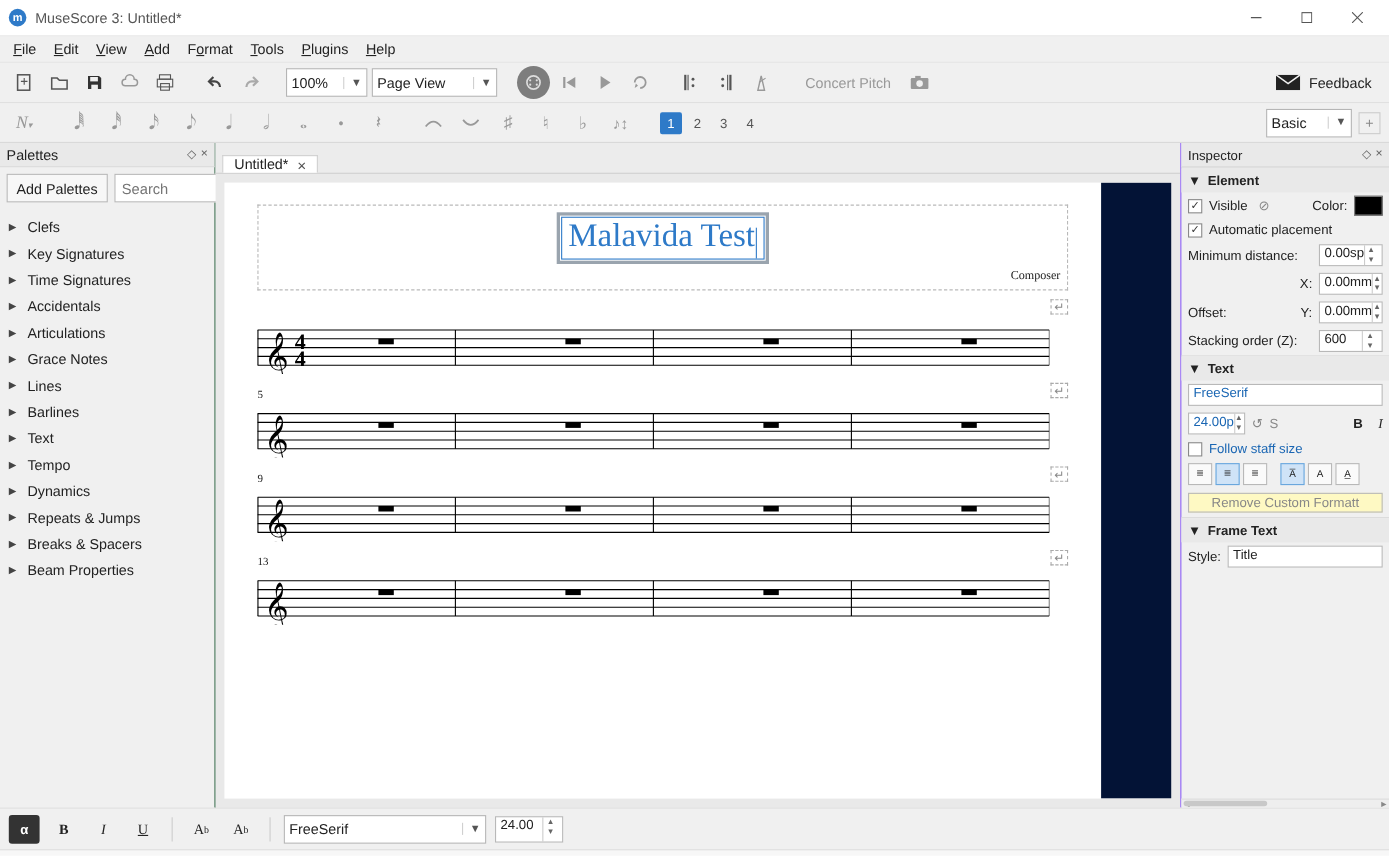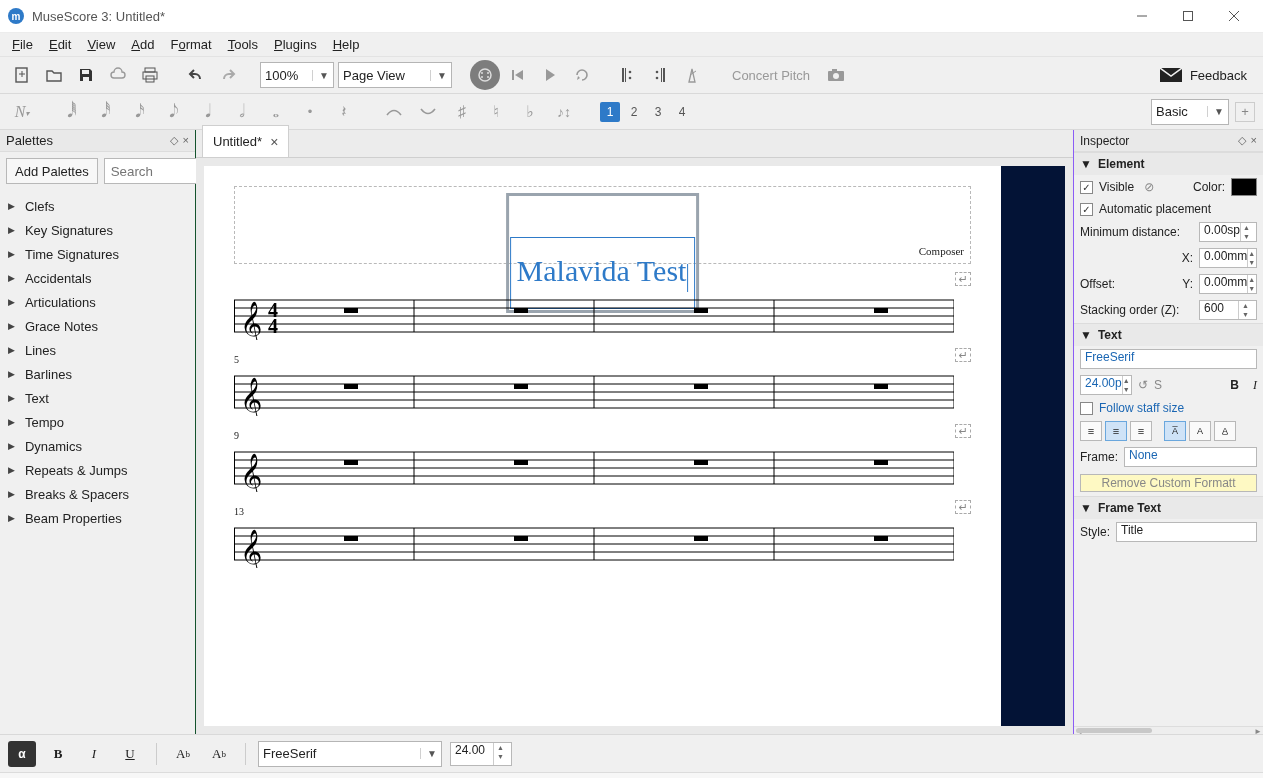--- a/index.html
+++ b/index.html
@@ -49,28 +49,28 @@
 .pal-top { display:flex; gap:6px; padding:6px; }
 .pal-top .addbtn { flex:0 0 auto; height:26px; padding:0 8px; border:1px solid #b8b8b8; background:#f7f7f7; display:flex; align-items:center;}
 .pal-top .search { flex:1; height:26px; border:1px solid #b8b8b8; background:#fff; padding:0 6px; color:#999;}
 .pal-list { flex:1; overflow:hidden; padding:4px 0;}
 .pal-item { height:24px; display:flex; align-items:center; padding:0 8px; gap:10px;}
 .pal-item .tri { font-size:9px; color:#444;}
 
 
 .center { flex:1; display:flex; flex-direction:column; background:#e9e9e9; }
 .tabstrip { height:28px; background:#ececec; display:flex; align-items:flex-end; border-bottom:1px solid #cfcfcf;}
-.doc-tab { height:32px; background:#fff; border:1px solid #cfcfcf; border-bottom:none; padding:0 10px; display:flex; align-items:center; gap:8px; margin-left:6px;}
+.doc-tab { height:16px; background:#fff; border:1px solid #cfcfcf; border-bottom:none; padding:0 10px; display:flex; align-items:center; gap:8px; margin-left:6px;}
 .doc-tab .close { font-size:14px; color:#555;}
 .score-area { position:relative; flex:1; background:#fff; margin:8px; overflow:hidden; }
 .score-right-strip { position:absolute; top:0; right:0; bottom:0; width:64px; background:#031336; }
 .score-page { position:absolute; left:0; top:0; right:64px; bottom:0; padding:20px 30px 10px 30px; }
 .title-frame { border:1px dashed #b9b9b9; padding:10px; height:78px; position:relative;}
 .title-box { position:absolute; left:50%; top:6px; transform:translateX(-50%); border:3px solid #9aa4ae; padding:1px;}
-.title-box-inner{ border:1px solid #2e7ac8; padding:16px 6px;margin-top:40px;}
+.title-box-inner{ border:1px solid #2e7ac8; padding:0px 6px;}
 .title-text { font-family: Georgia, 'Times New Roman', serif; font-size:30px; color:#2e7ac8;}
 .title-caret{display:inline-block;width:1px;height:28px;background:#2e7ac8;vertical-align:middle;margin-left:1px;}
 .composer { position:absolute; right:6px; bottom:6px; font-family: Liberation Serif, serif; font-size:11px; }
 .staff-block{ margin-top:28px; position:relative;}
 .staff-block .cr-icon{position:absolute;right:0;top:-20px;width:16px;height:14px;border:1px dashed #aaa;display:flex;align-items:center;justify-content:center;font-size:11px;color:#888;}
 .measure-num{position:absolute;left:0;top:-14px;font-size:10px;font-family:Georgia,serif;}
 
 
 .inspector { width:190px; background:#f0f0f0; border-left:1px solid #8b5cf6; display:flex; flex-direction:column; font-size:12px;}
 .ins-section { border-top:1px solid #dcdcdc; }
@@ -580,24 +580,20 @@
       </div>
       <div class="ins-row" style="gap:3px">
         <div class="align-btn">≡</div>
         <div class="align-btn sel">≡</div>
         <div class="align-btn">≡</div>
         <span style="width:6px"></span>
         <div class="align-btn sel" style="font-size:9px">A̅</div>
         <div class="align-btn" style="font-size:9px">A</div>
         <div class="align-btn" style="font-size:9px">A̲</div>
       </div>
-      <div class="ins-row">
-        <span>Frame:</span>
-        <div class="ins-input link-blue" style="flex:1">None</div>
-      </div>
       <div class="ins-btn-full">Remove Custom Formatt</div>
     </div>
 
     <div class="ins-section">
       <div class="ins-section-h">
           <span>▼</span>
           <span>Frame Text</span>
         </div>
       <div class="ins-row">
         <span>Style:</span>

